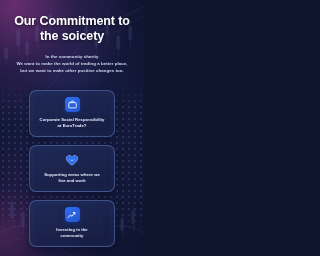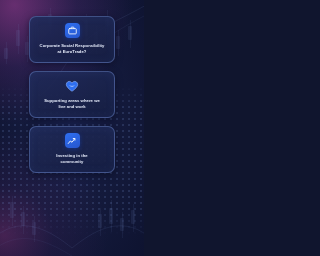--- a/index.html
+++ b/index.html
@@ -182,20 +182,28 @@
 
   <svg class="bg-curve" viewBox="0 0 144 256" preserveAspectRatio="none">
     <path d="M 148 4 C 120 20, 96 28, 78 48 C 62 66, 58 82, 40 96" fill="none" stroke="rgba(140,170,230,0.13)" stroke-width="0.8"></path>
     <path d="M 144 16 C 118 30, 100 40, 86 58" fill="none" stroke="rgba(140,170,230,0.09)" stroke-width="0.8"></path>
     <path d="M -4 236 C 24 214, 52 232, 72 248 C 92 232, 120 214, 148 236" fill="none" stroke="rgba(140,170,230,0.12)" stroke-width="0.8"></path>
     <path d="M -4 248 C 24 228, 52 244, 72 256" fill="none" stroke="rgba(140,170,230,0.08)" stroke-width="0.8"></path>
   </svg>
 
   <div class="dot-grid"></div>
 
+  <div class="header">
+    <h1 class="page-title">Our Commitment to the soicety</h1>
+    <div class="subtitle">
+      <span class="sub-line">In the community charity</span>
+      <span class="sub-line">We want to make the world of trading a better place,</span>
+      <span class="sub-line">but we want to make other positive changes too.</span>
+    </div>
+  </div>
 
   <div class="cards">
 
     <div class="card">
       <div class="card-icon">
         <svg width="9" height="9" viewBox="0 0 24 24" fill="none" stroke="#ffffff" stroke-width="2.2" stroke-linecap="round" stroke-linejoin="round">
           <rect x="2" y="7" width="20" height="14" rx="2"></rect>
           <path d="M8 7V5a2 2 0 0 1 2-2h4a2 2 0 0 1 2 2v2"></path>
         </svg>
       </div>

